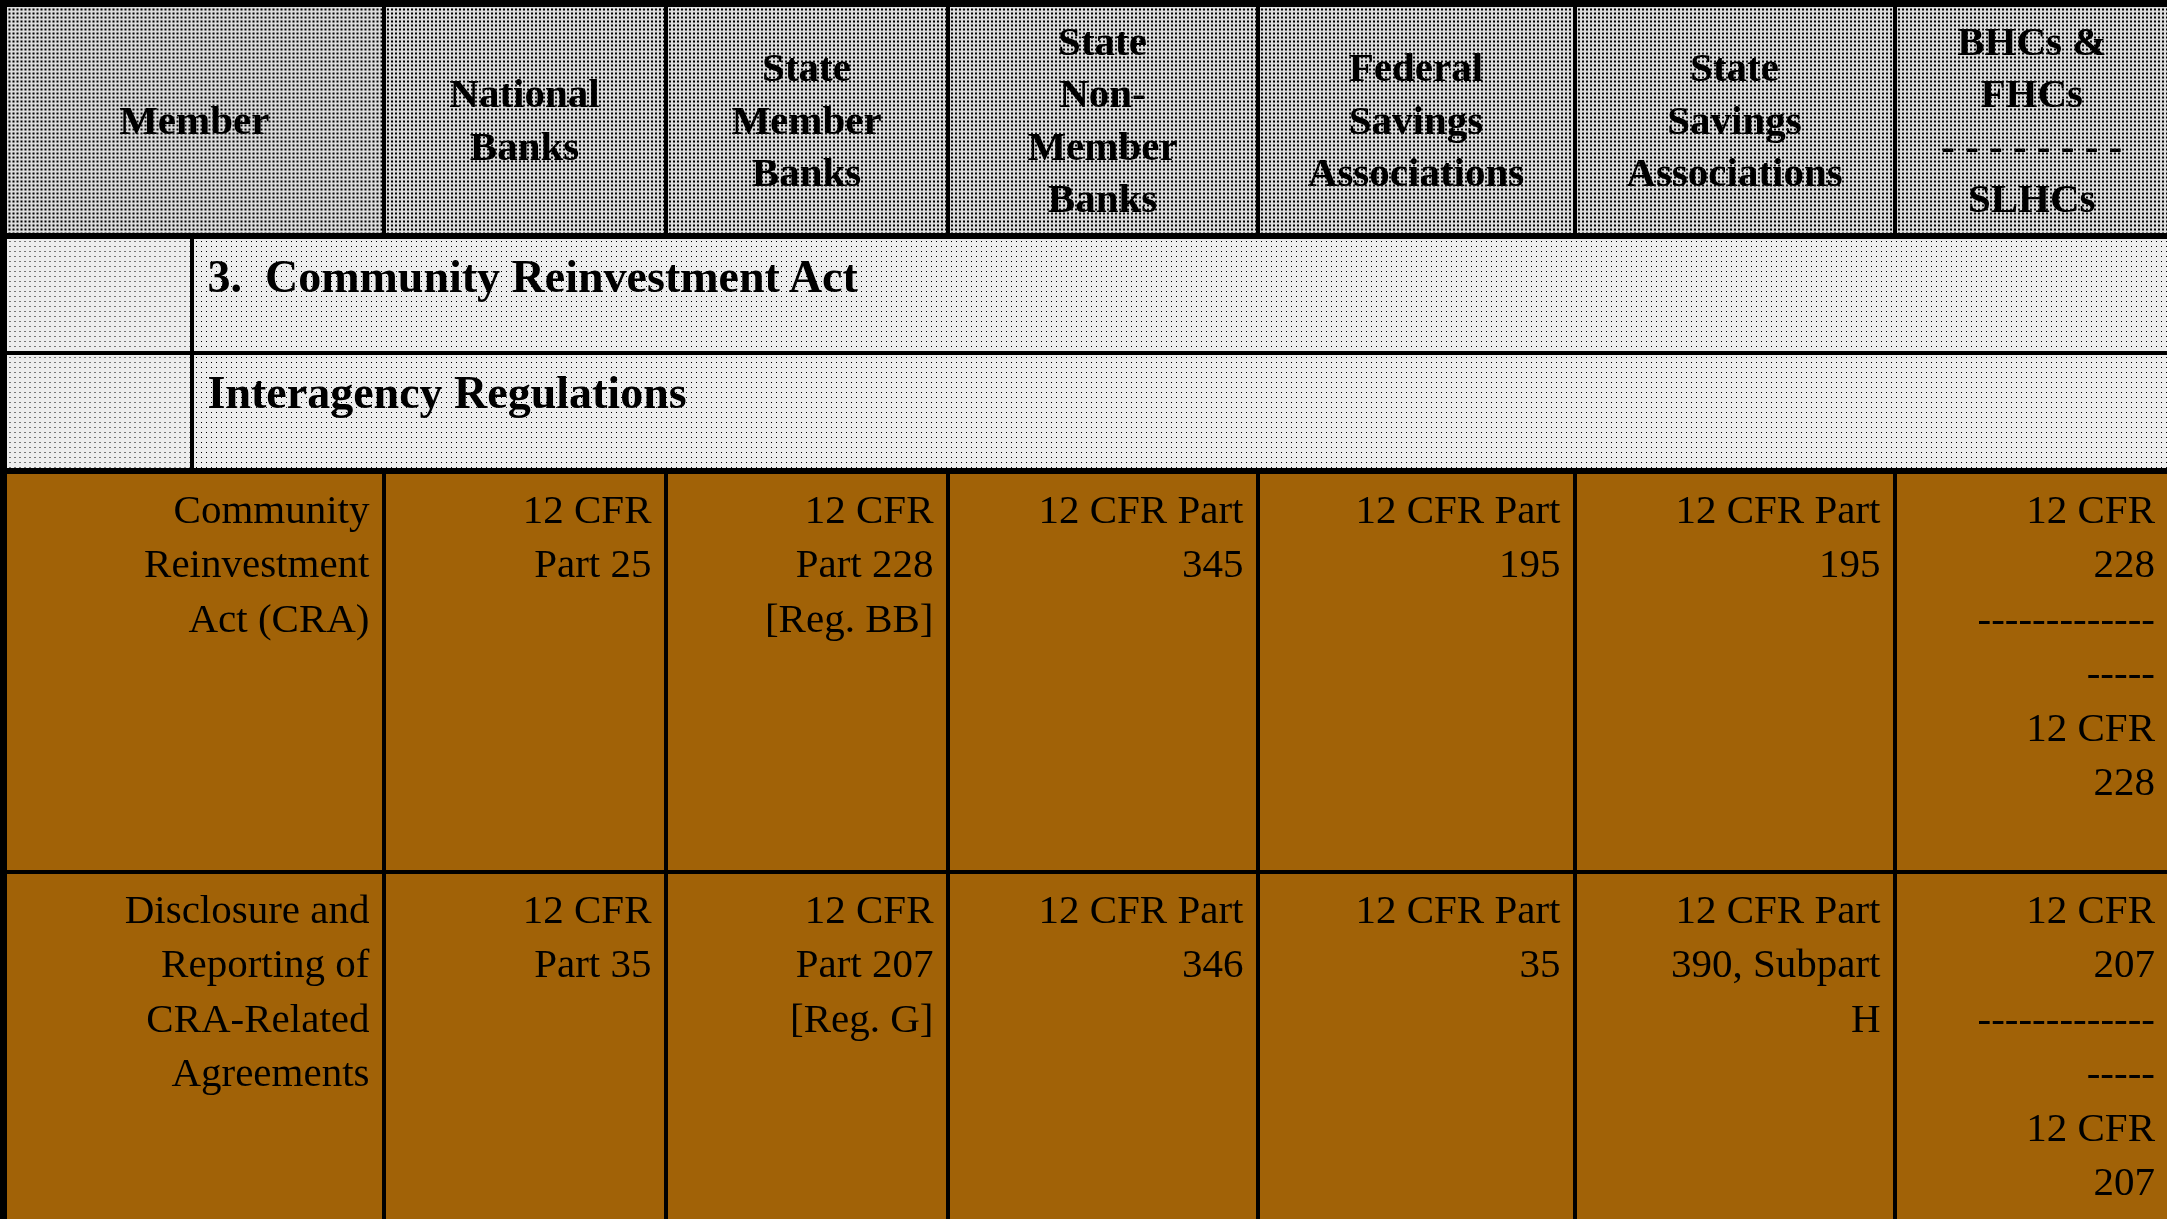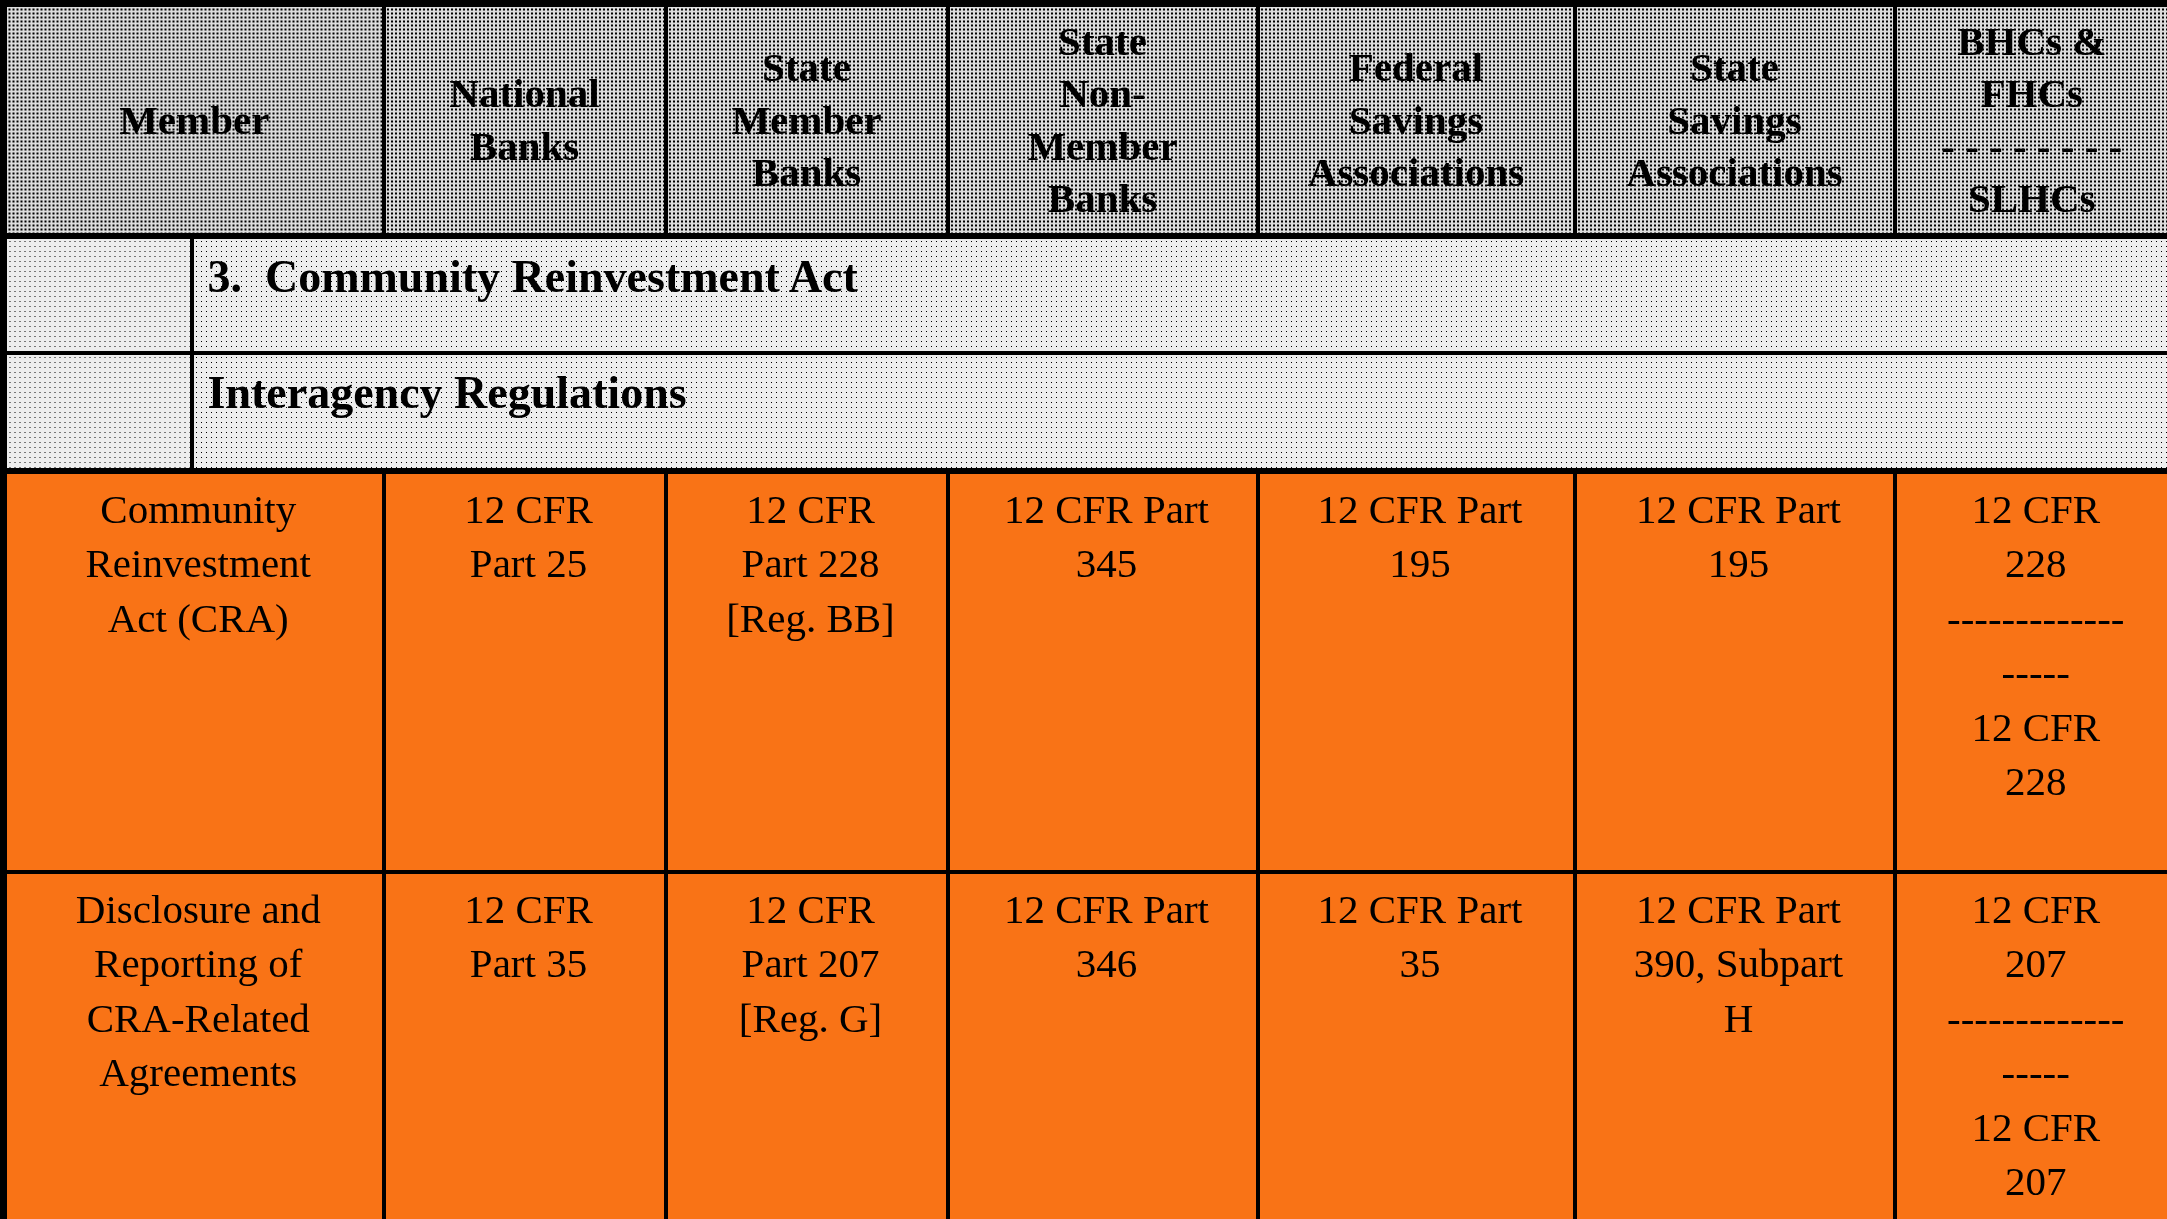--- a/index.html
+++ b/index.html
@@ -55,25 +55,25 @@
     font-weight: bold;
     font-size: 46px;
     line-height: 1.2;
     text-align: left;
     padding: 10px 10px 0 14px;
     white-space: pre-wrap;
   }
   tr.section-row-2 td { border-bottom-width: 6px; }
   
   tr.data-row td {
-    background: #f97316;
+    background: #a16207;
     font-size: 41px;
     line-height: 1.33;
     vertical-align: top;
-    text-align: center;
+    text-align: right;
     padding: 8px 12px 0 20px;
     white-space: pre-wrap;
   }
   tr.data-row-1 { height: 401px; }
   tr.data-row-2 { height: 351px; }
 </style>
 </head>
 <body>
 
 <div class="page">

